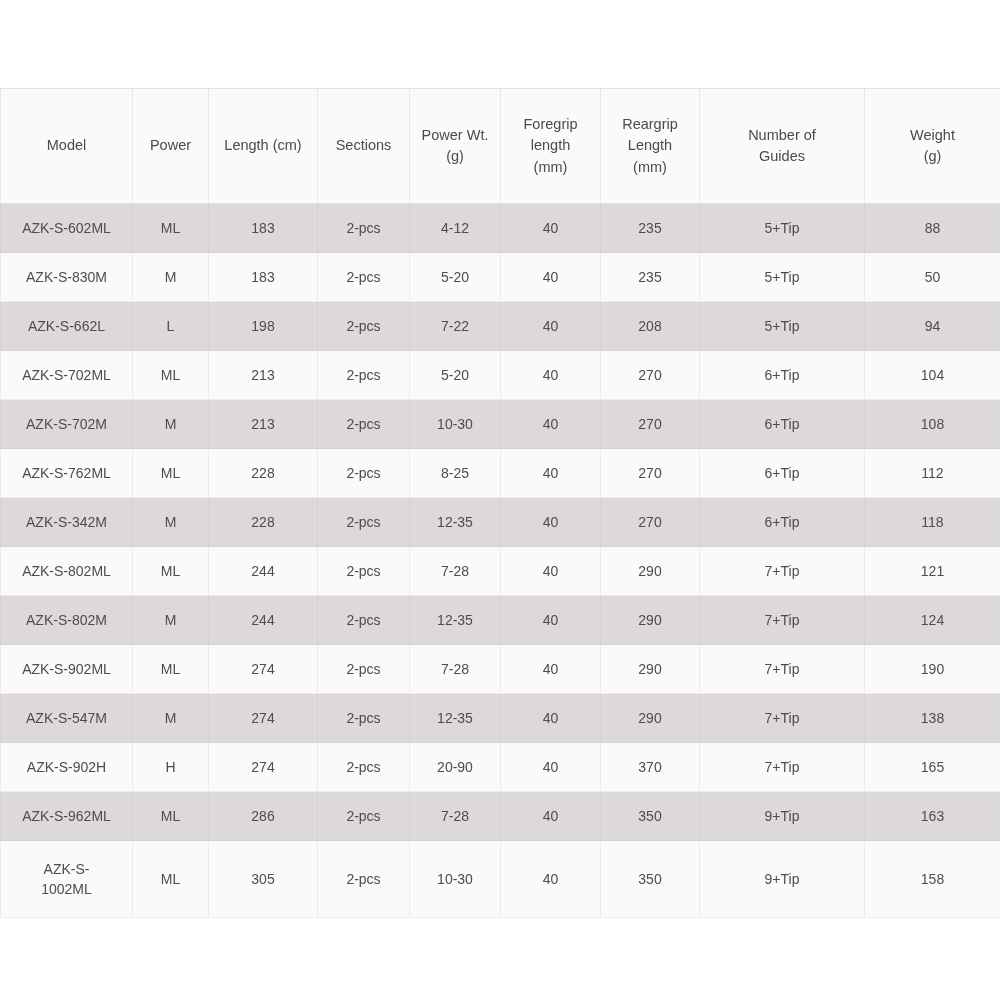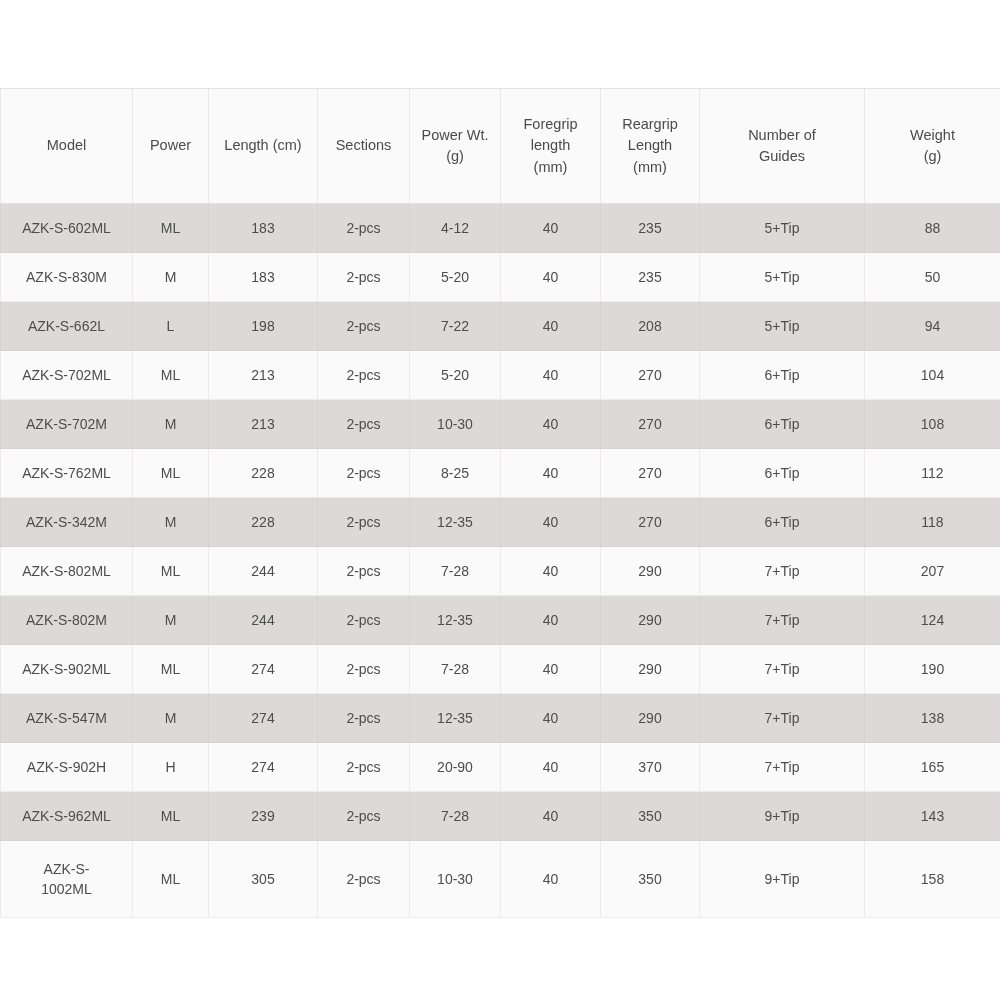--- a/index.html
+++ b/index.html
@@ -370,21 +370,21 @@
             <td>
               <span class="cellwrap">40</span>
             </td>
             <td>
               <span class="cellwrap">290</span>
             </td>
             <td>
               <span class="cellwrap">7+Tip</span>
             </td>
             <td>
-              <span class="cellwrap">207</span>
+              <span class="cellwrap">121</span>
             </td>
           </tr>
           <tr class="row-odd">
             <td>
               <span class="cellwrap">AZK-S-802M</span>
             </td>
             <td>
               <span class="cellwrap">M</span>
             </td>
             <td>
@@ -497,39 +497,39 @@
             </td>
           </tr>
           <tr class="row-odd">
             <td>
               <span class="cellwrap">AZK-S-962ML</span>
             </td>
             <td>
               <span class="cellwrap">ML</span>
             </td>
             <td>
-              <span class="cellwrap">239</span>
+              <span class="cellwrap">286</span>
             </td>
             <td>
               <span class="cellwrap">2-pcs</span>
             </td>
             <td>
               <span class="cellwrap">7-28</span>
             </td>
             <td>
               <span class="cellwrap">40</span>
             </td>
             <td>
               <span class="cellwrap">350</span>
             </td>
             <td>
               <span class="cellwrap">9+Tip</span>
             </td>
             <td>
-              <span class="cellwrap">143</span>
+              <span class="cellwrap">163</span>
             </td>
           </tr>
           <tr class="row-even last-row">
             <td>
               <span class="cellwrap">AZK-S-
 1002ML</span>
             </td>
             <td>
               <span class="cellwrap">ML</span>
             </td>

